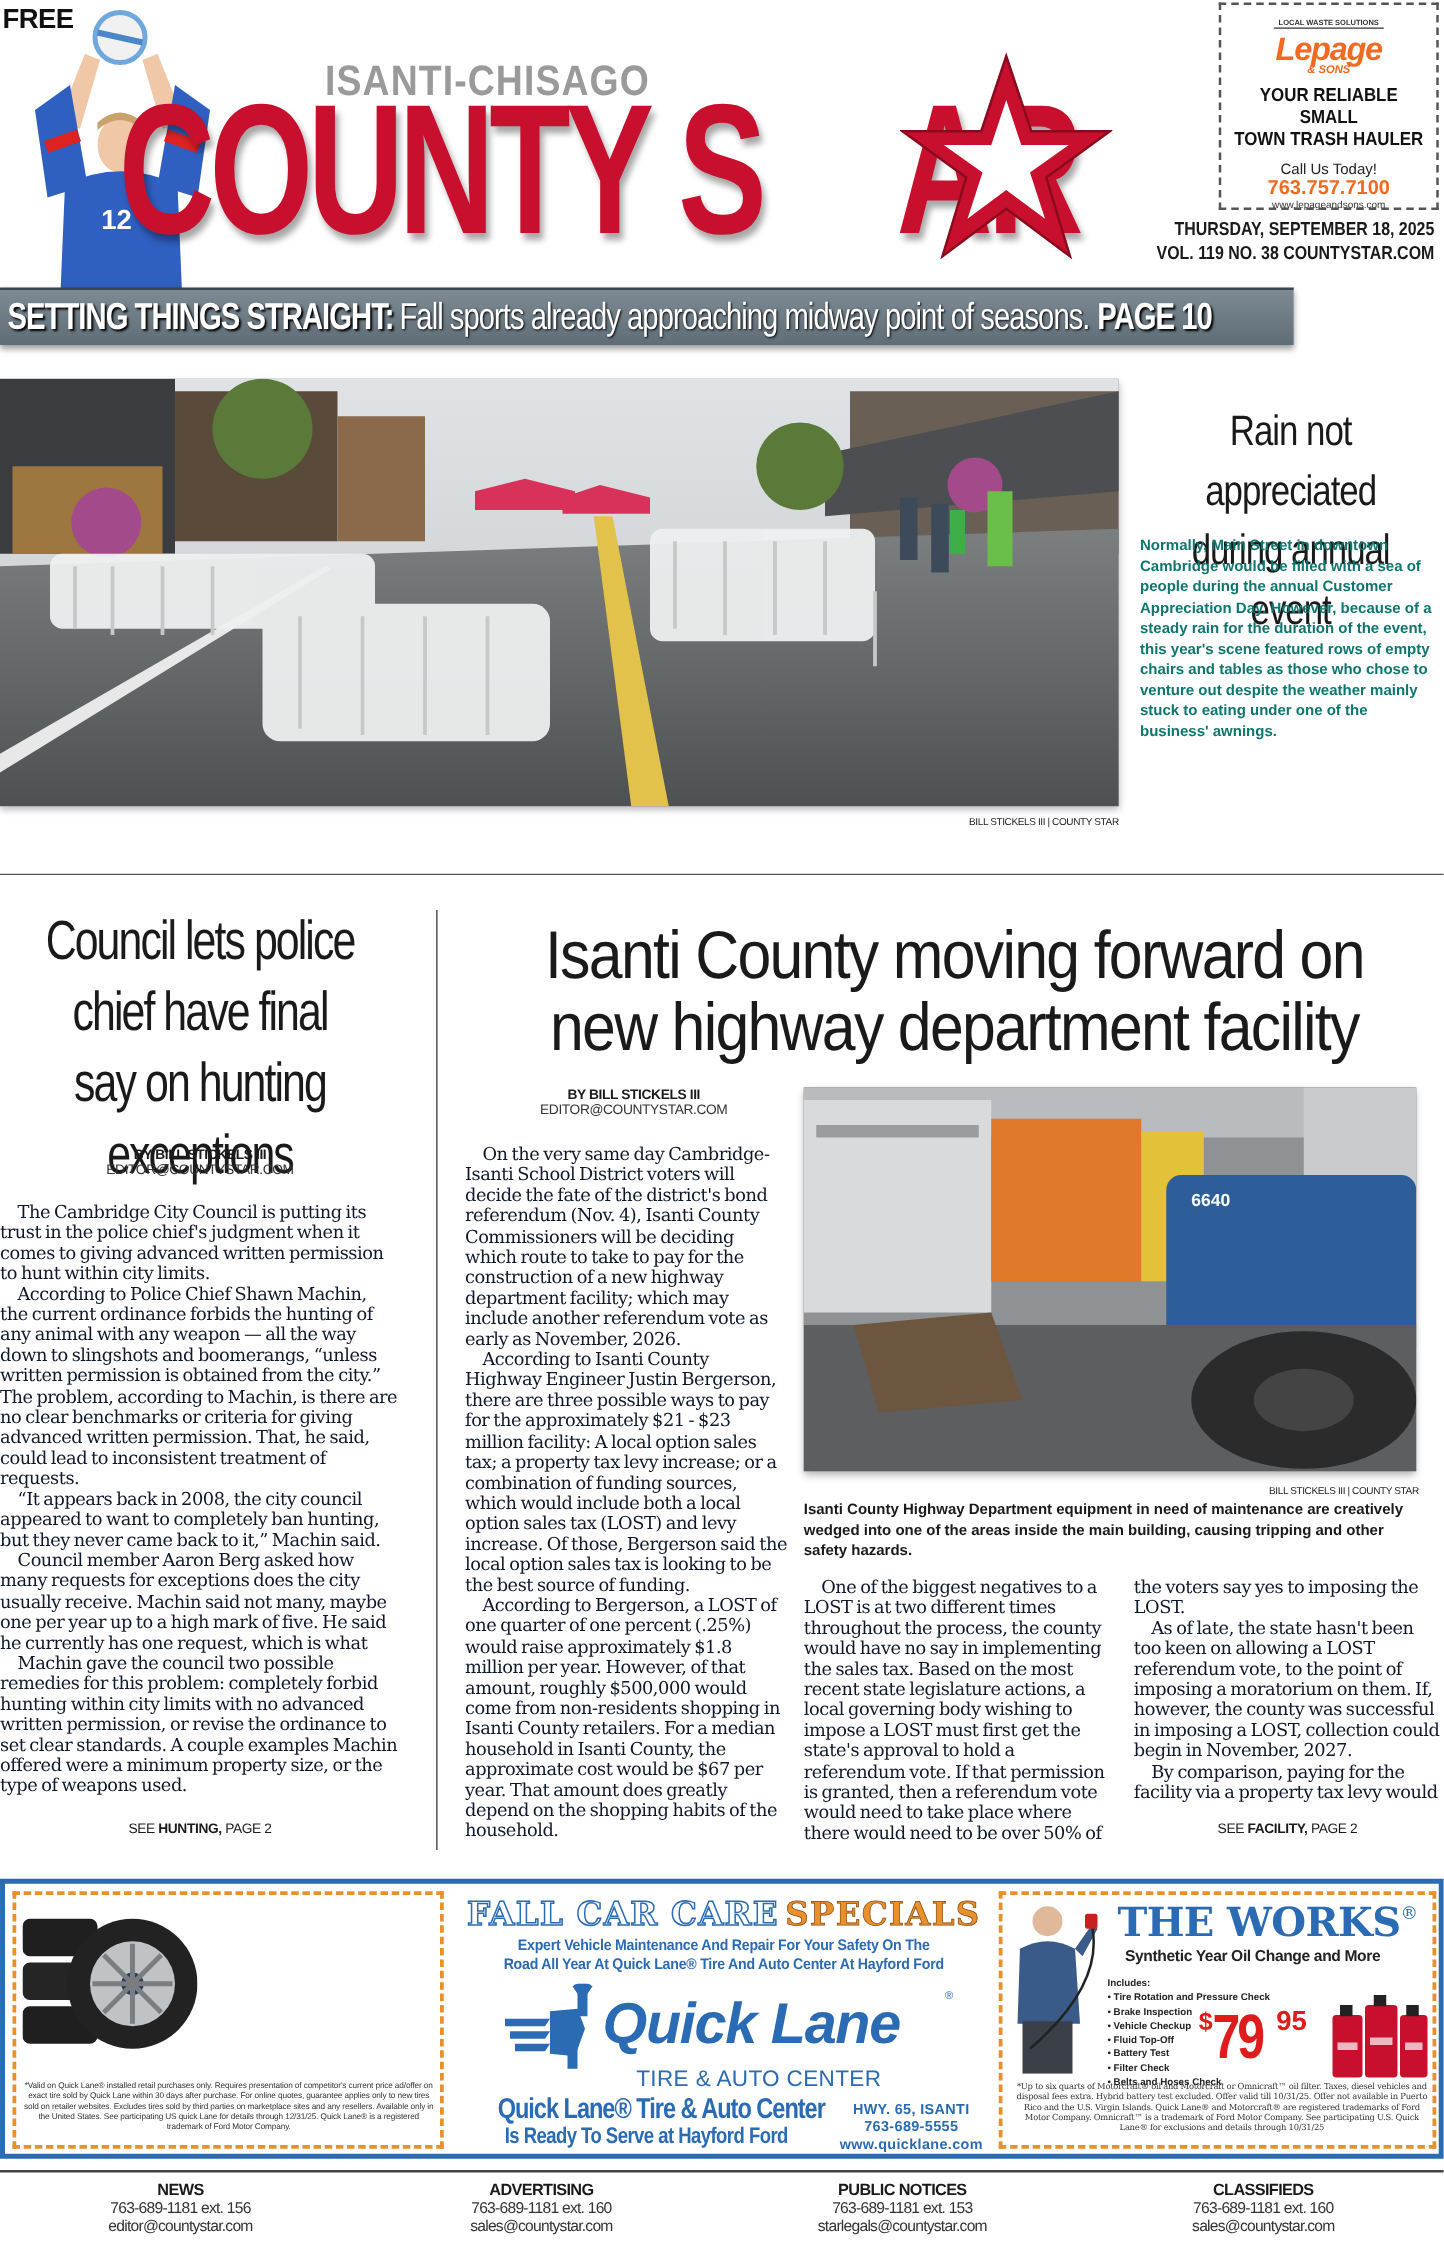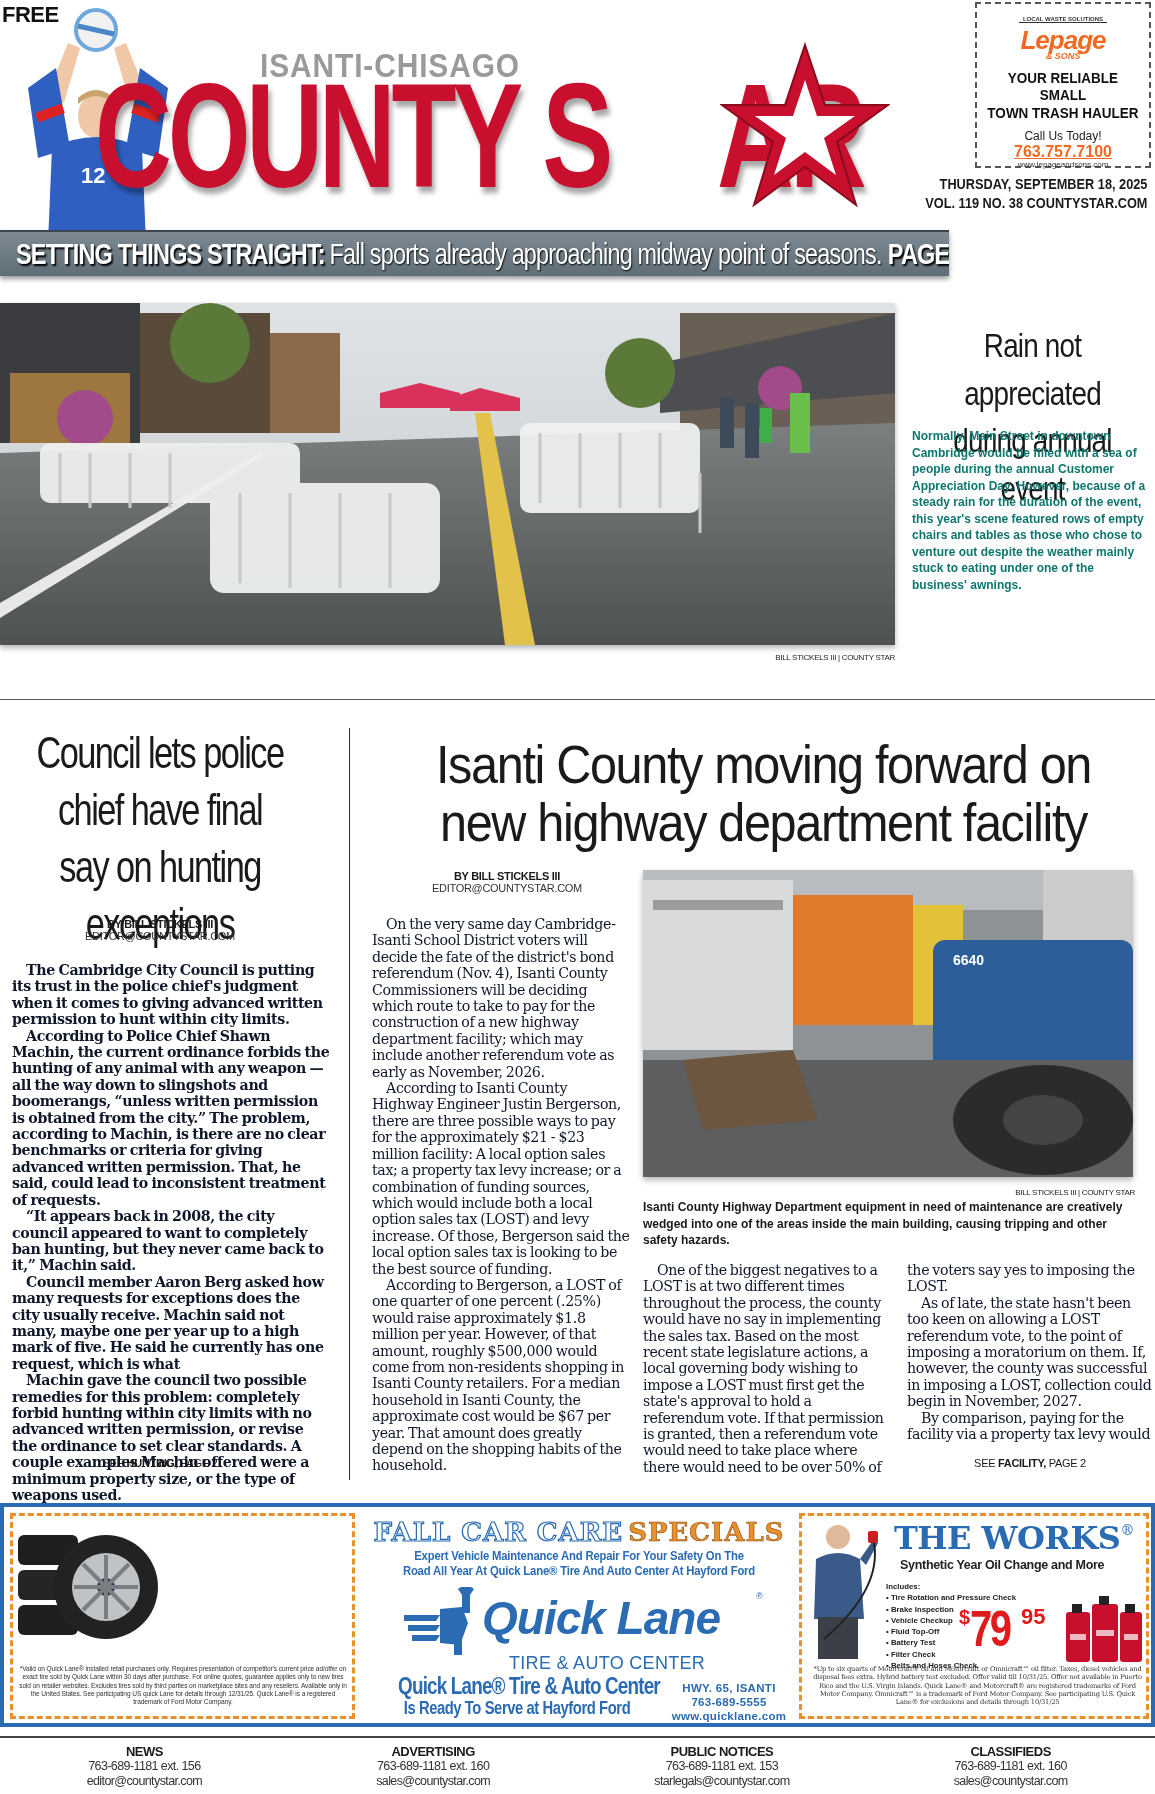--- a/index.html
+++ b/index.html
@@ -13,26 +13,26 @@
   .subtitle-county { left: 260px; top: 46px; font: bold 34px "Liberation Sans", sans-serif; color: #9a9a9a; letter-spacing: 1px; transform: scaleX(0.88); transform-origin: left; }
   .nameplate { left: 95px; top: 62px; font: bold 148px "Liberation Sans", sans-serif; color: #c8102e; letter-spacing: -6px; line-height: 1; transform: scaleX(0.72); transform-origin: left top; text-shadow: 4px 6px 6px rgba(0,0,0,0.35); white-space: nowrap; }
   .star-svg { left: 720px; top: 40px; width: 170px; height: 170px; }
 
   .ad-lepage { left: 975px; top: 2px; width: 176px; height: 166px; border: 2px dashed #555; background: #fff; text-align: center; }
   .ad-lepage .tag { font: bold 6px "Liberation Sans", sans-serif; color: #333; margin-top: 12px; border-bottom: 1px solid #333; display: inline-block; padding: 0 4px; }
   .ad-lepage .logo { font: italic bold 26px "Liberation Sans", sans-serif; color: #f26a21; line-height: 1; margin-top: 2px; letter-spacing: -1px; }
   .ad-lepage .logo-sub { font: italic bold 9px "Liberation Sans", sans-serif; color: #f26a21; margin-top: -2px; }
   .ad-lepage .slogan { font: bold 15px "Liberation Sans", sans-serif; color: #111; line-height: 1.15; margin-top: 8px; transform: scaleX(0.9); }
   .ad-lepage .call { font: 12px "Liberation Sans", sans-serif; color: #222; margin-top: 8px; }
-  .ad-lepage .phone { font: bold 16px "Liberation Sans", sans-serif; color: #f26a21; line-height: 1.1; text-decoration: underline; }
+  .ad-lepage .phone { font: bold 16px "Liberation Sans", sans-serif; color: #f26a21; line-height: 1.1; }
   .ad-lepage .url { font: 8px "Liberation Sans", sans-serif; color: #333; }
 
   .dateline { right: 8px; top: 175px; text-align: right; font: bold 15px "Liberation Sans", sans-serif; color: #1a1a1a; line-height: 1.25; transform: scaleX(0.85); transform-origin: right; }
 
-  .banner { left: 0; top: 230px; width: 949px; height: 46px; background: linear-gradient(#7d8a93, #5f6d76); box-shadow: 0 3px 5px rgba(0,0,0,0.4); border-top: 2px solid #3b4650; display: flex; align-items: center; padding-left: 16px; white-space: nowrap; overflow: hidden; }
+  .banner { left: 0; top: 230px; width: 1035px; height: 46px; background: linear-gradient(#7d8a93, #5f6d76); box-shadow: 0 3px 5px rgba(0,0,0,0.4); border-top: 2px solid #3b4650; display: flex; align-items: center; padding-left: 6px; white-space: nowrap; overflow: hidden; }
   .banner-text { display: flex; align-items: baseline; transform: scaleX(0.78); transform-origin: left; }
   .banner .kick { font: bold 30px "Liberation Sans", sans-serif; color: #fff; letter-spacing: -1px; text-shadow: 2px 2px 2px #000; }
   .banner .body { font: 30px "Liberation Sans", sans-serif; color: #fff; margin-left: 6px; letter-spacing: -1px; text-shadow: 1px 1px 2px #000; }
   .banner .page { font: bold 30px "Liberation Sans", sans-serif; color: #fff; margin-left: 8px; letter-spacing: -1px; text-shadow: 2px 2px 2px #000; }
 
   
   .photo-rain { left: 0; top: 303px; width: 895px; height: 342px; overflow: hidden; box-shadow: 0 3px 6px rgba(0,0,0,0.3); background: #8b8e8f; }
   .credit { font: 8px "Liberation Sans", sans-serif; color: #222; letter-spacing: -0.3px; }
   .credit-rain { right: 260px; top: 653px; }
 
@@ -43,21 +43,21 @@
 
   
   .rule-v { left: 349px; top: 728px; width: 1px; height: 752px; background: #333; }
   .council-head { left: 0; top: 724px; width: 320px; font: 44px "Liberation Sans", sans-serif; color: #1a1a1a; line-height: 57px; text-align: center; letter-spacing: -2px; transform: scaleX(0.78); transform-origin: center top; }
   .byline { text-align: center; }
   .byline .name { font: bold 11px "Liberation Sans", sans-serif; color: #1a1a1a; letter-spacing: -0.3px; }
   .byline .email { font: 11px "Liberation Sans", sans-serif; color: #333; letter-spacing: -0.3px; }
   .byline-left { left: 0; top: 918px; width: 320px; }
   .col { font: 14.2px "DejaVu Serif", serif; color: #0f172a; line-height: 16.4px; letter-spacing: -0.35px; word-spacing: -1px; }
   .col p { text-indent: 14px; }
-  .col-left { left: 12px; top: 962px; width: 318px; font-weight: bold; }
+  .col-left { left: 0; top: 962px; width: 318px; }
   .see { font: 11px "Liberation Sans", sans-serif; color: #1a1a1a; letter-spacing: -0.3px; }
   .see b { font-weight: bold; }
   .see-hunting { left: 0; top: 1457px; width: 320px; text-align: center; }
 
   
   .facility-head { left: 372px; top: 735px; width: 783px; font: 54px "Liberation Sans", sans-serif; color: #1a1a1a; line-height: 58px; text-align: center; letter-spacing: -1.5px; transform: scaleX(0.9); transform-origin: center top; }
   .byline-right { left: 372px; top: 870px; width: 270px; }
   .col-mid { left: 372px; top: 916px; width: 258px; }
   .photo-garage { left: 643px; top: 870px; width: 490px; height: 307px; overflow: hidden; box-shadow: 0 3px 6px rgba(0,0,0,0.3); background: #6f7275; }
   .credit-garage { right: 20px; top: 1188px; }

